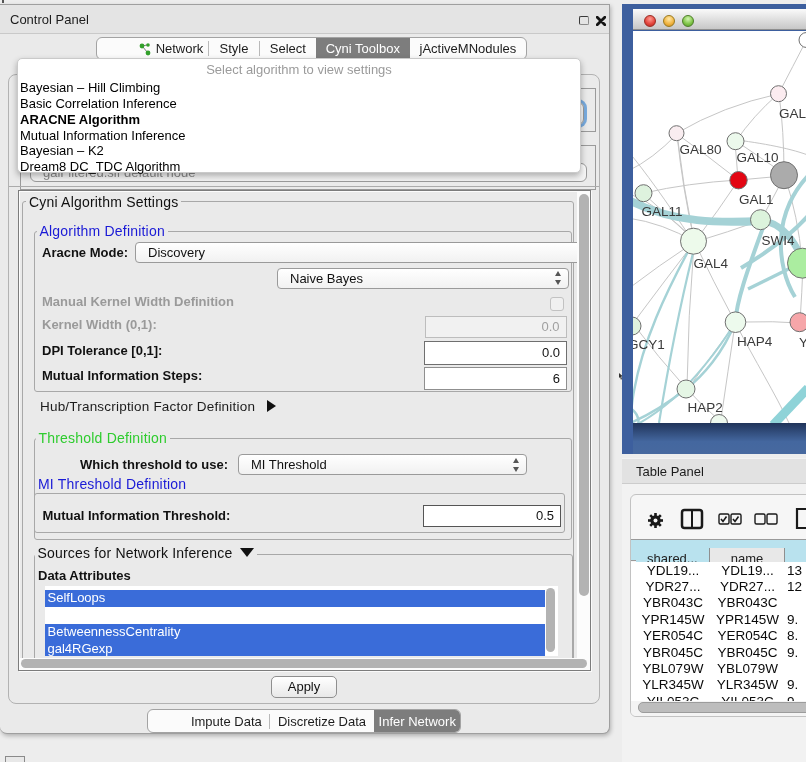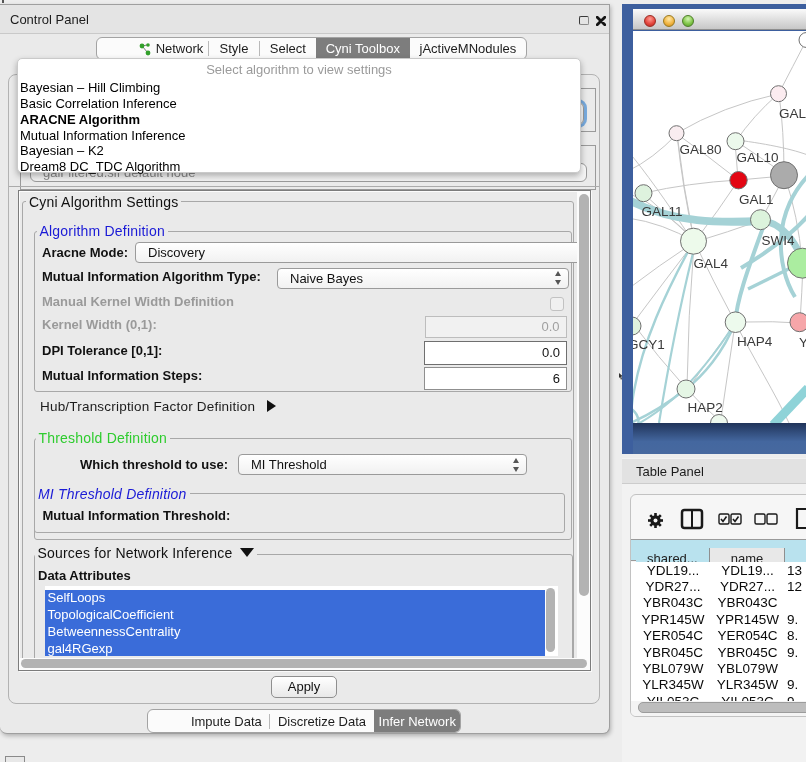--- a/index.html
+++ b/index.html
@@ -138,21 +138,20 @@
 
         <div class="fsbox" style="left:20px;top:39.5px;width:538px;height:161.5px;"></div>
         <div class="fslabel" style="left:22.5px;top:32.5px;font-size:14px;color:#1a1ad6;text-align:center;">Algorithm Definition</div>
 
         <div class="lbl" style="left:28px;top:54px;">Aracne Mode:</div>
         <div class="combo" style="left:121px;top:50.5px;width:517px;height:21.5px;">
           <span class="ct">Discovery</span>
             <span class="stepper"></span>
           </div>
 
-        <div class="lbl" style="left:28px;top:77.5px;">Mutual Information Algorithm Type:</div>
         <div class="combo" style="left:263px;top:76.5px;width:292px;height:21.5px;">
           <span class="ct">Naive Bayes</span>
             <span class="stepper"></span>
           </div>
 
         <div class="lbl lblgray" style="left:28px;top:103px;">Manual Kernel Width Definition</div>
         <div class="abs" style="left:536px;top:106px;width:14px;height:14px;background:#f0f0f0;border:1px solid #c2c2c2;border-radius:3px;"></div>
 
         <div class="lbl lblgray" style="left:28px;top:126px;">Kernel Width (0,1):</div>
         <div class="tf tfdis" style="left:410.5px;top:125px;width:142px;height:22px;">0.0</div>
@@ -170,35 +169,35 @@
         <div class="fsbox" style="left:20px;top:247px;width:538px;height:102px;"></div>
         <div class="fslabel" style="left:21.5px;top:239.5px;font-size:14px;color:#2ecc2e;">Threshold Definition</div>
 
         <div class="lbl" style="left:66px;top:265.5px;">Which threshold to use:</div>
         <div class="combo" style="left:224px;top:263px;width:289px;height:21px;">
           <span class="ct">MI Threshold</span>
             <span class="stepper"></span>
           </div>
 
         <div class="fsbox" style="left:19.5px;top:302px;width:531px;height:40px;"></div>
-        <div class="fslabel" style="left:21px;top:296px;font-size:14px;color:#1a1ad6;font-style:italic;">MI Threshold Definition</div>
+        <div class="fslabel" style="left:21px;top:286px;font-size:14px;color:#1a1ad6;">MI Threshold Definition</div>
 
         <div class="lbl" style="left:28.5px;top:316.5px;">Mutual Information Threshold:</div>
+        <div class="tf" style="left:409px;top:314px;width:138px;height:22px;">0.5</div>
 
         <div class="fsbox" style="left:19.5px;top:362.5px;width:539px;height:110px;"></div>
         <div class="fslabel" style="left:20.5px;top:355px;font-size:14px;color:#111;">Sources for Network Inference
           <span style="display:inline-block;margin-left:4px;width:0;height:0;border-left:7.5px solid transparent;border-right:7.5px solid transparent;border-top:9px solid #111;vertical-align:1px;"></span>
         </div>
         <div class="lbl" style="left:24px;top:376.5px;">Data Attributes</div>
       </div>
     </div>
 
     <div id="attrlist" class="abs">
       <div class="lrow" style="top:4px;">SelfLoops</div>
-      <div class="lrow" style="top:21px;">TopologicalCoefficient</div>
       <div class="lrow" style="top:38px;">BetweennessCentrality</div>
       <div class="lrow" style="top:55px;height:15px;">gal4RGexp</div>
       <div class="sbthumb" style="left:501px;top:2px;width:9px;height:64px;"></div>
     </div>
 
     <div class="sbtrack" style="left:577px;top:186px;width:12.5px;height:479px;"></div>
     <div class="sbthumb" style="left:578.5px;top:189px;width:10px;height:402px;"></div>
     <div class="sbtrack" style="left:18.5px;top:652.5px;width:571px;height:12px;"></div>
     <div class="sbthumb" style="left:21px;top:653.5px;width:566px;height:9px;"></div>
 

